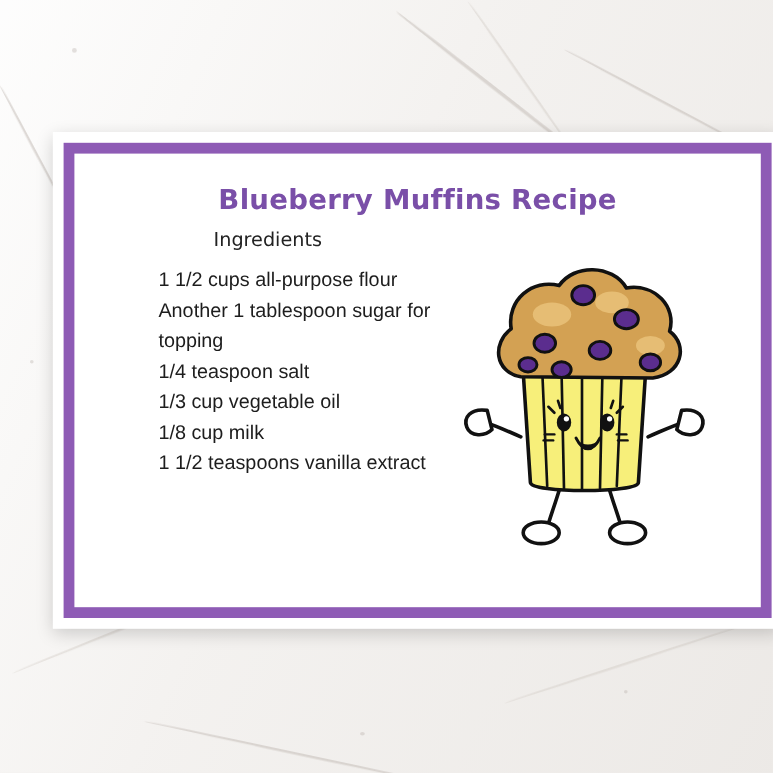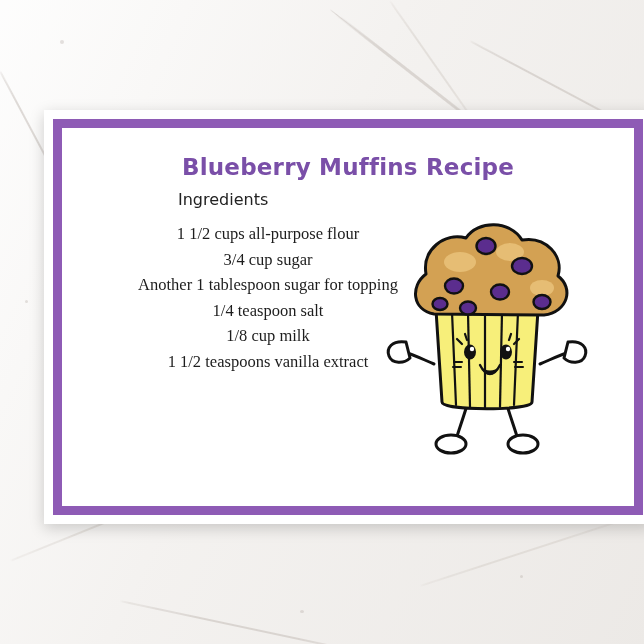--- a/index.html
+++ b/index.html
@@ -88,22 +88,21 @@
     position: absolute;
     left: 70px;
     top: 93px;
     width: 272px;
     margin: 0;
     padding: 0;
     list-style: none;
     color: #1d1d1d;
     font-size: 16.5px;
     line-height: 25.5px;
-    font-family: Liberation Serif, serif;
-    text-align: center;
+    font-family: Liberation Sans, sans-serif;
   }
   #ingredients-list li { white-space: normal; }
 
   
   #muffin-illustration {
     position: absolute;
     left: 320px;
     top: 78px;
     width: 215px;
     height: 255px;
@@ -130,23 +129,23 @@
 <div id="card">
   <div id="card-border">
     <div id="card-inner">
 
       <div id="recipe-title">Blueberry Muffins Recipe</div>
 
       <div id="ingredients-heading">Ingredients</div>
 
       <ul id="ingredients-list">
         <li>1 1/2 cups all-purpose flour</li>
-        <li>3/4 cup sugar</li>
         <li>Another 1 tablespoon sugar for topping</li>
         <li>1/4 teaspoon salt</li>
+        <li>1/3 cup vegetable oil</li>
         <li>1/8 cup milk</li>
         <li>1 1/2 teaspoons vanilla extract</li>
       </ul>
 
       <div id="muffin-illustration">
         <svg viewBox="0 0 215 255" width="215" height="255" xmlns="http://www.w3.org/2000/svg">
           <g stroke="#111111" stroke-width="3" stroke-linejoin="round" stroke-linecap="round">
 
             <path d="M86 196 C80 216, 76 226, 74 234" fill="none"></path>
             <path d="M124 196 C130 216, 134 226, 136 234" fill="none"></path>

